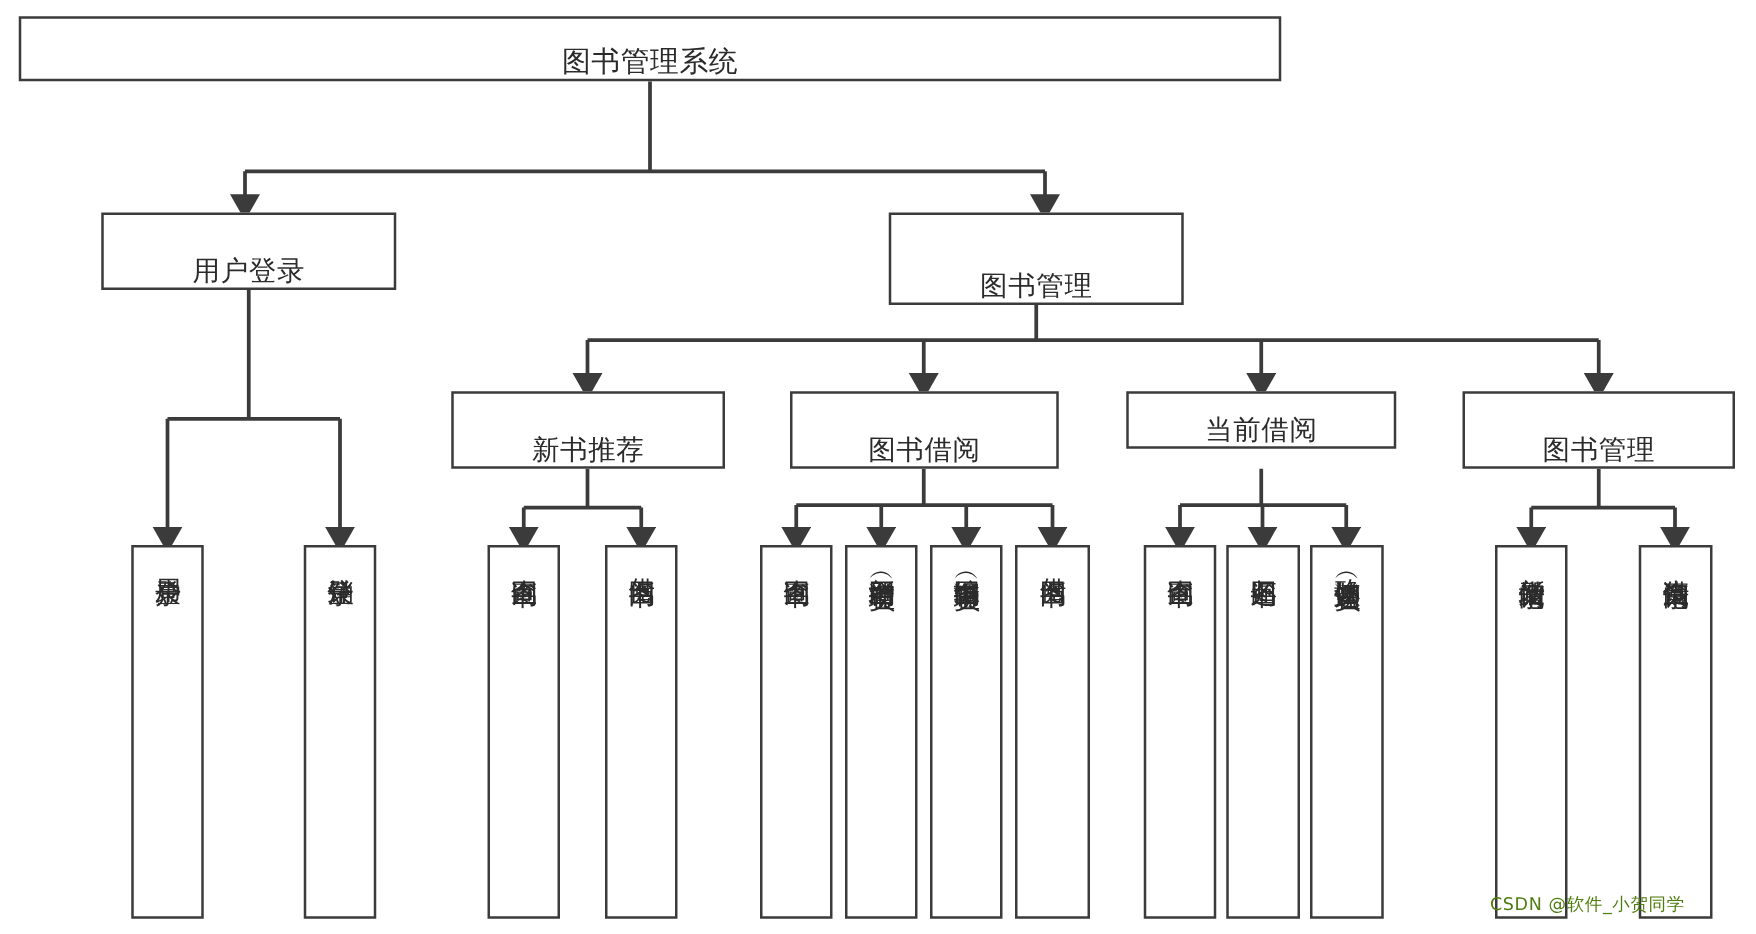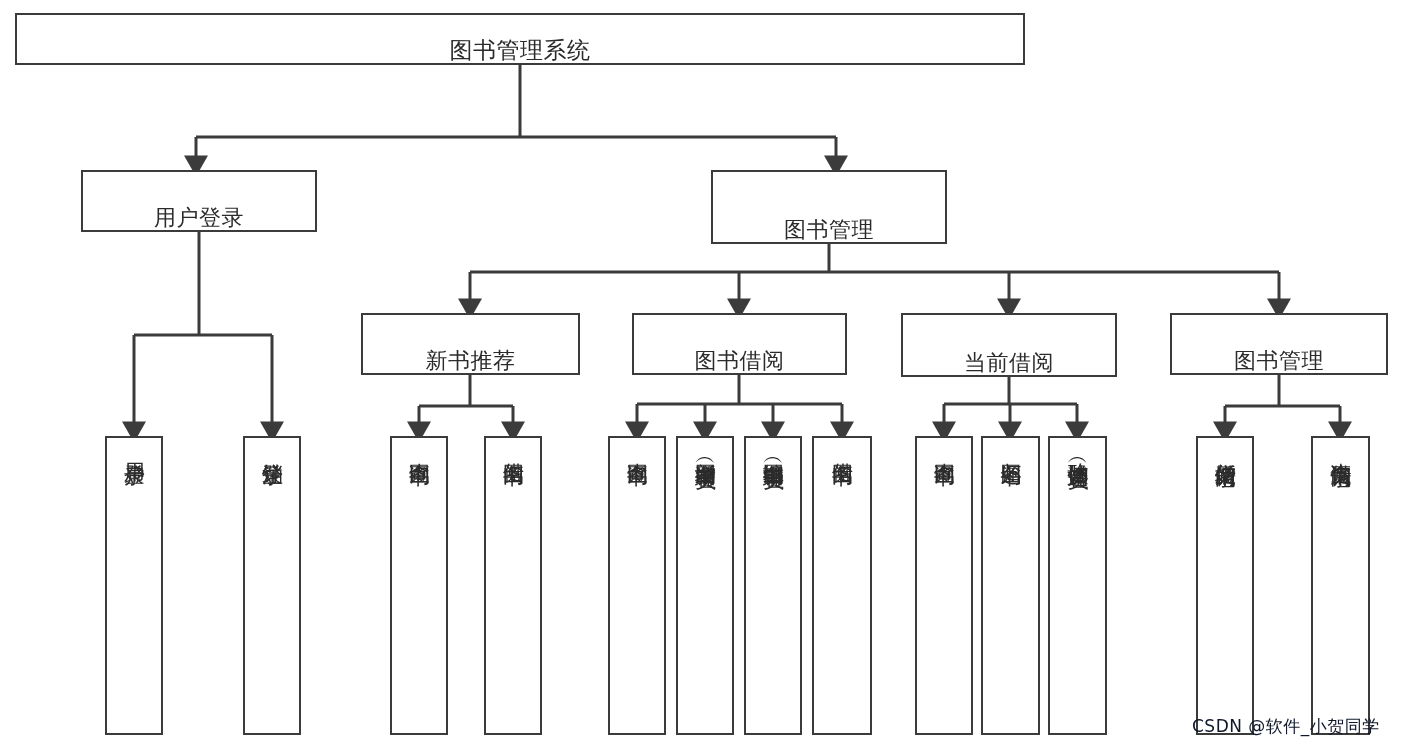--- a/index.html
+++ b/index.html
@@ -64,22 +64,22 @@
     writing-mode: vertical-rl;
     text-orientation: upright;
     font-size: 21px;
     line-height: 1.28;
     letter-spacing: 1px;
     max-height: 285px;
     white-space: nowrap;
   }
   .watermark {
     position: absolute;
-    color: #0f172a;
-    font-size: 17px;
+    color: #4d7c0f;
+    font-size: 14px;
     letter-spacing: 0.5px;
     white-space: nowrap;
     z-index: 5;
     user-select: none;
   }
 </style>
 </head>
 <body>
 
 <div id="canvas">
@@ -149,21 +149,21 @@
   </div>
 
   <div class="node h3" style="left:632px; top:313px; width:215px; height:62px;">
     <span class="node-label">图书借阅</span>
   </div>
 
   <div class="node h3" style="left:361px; top:313px; width:219px; height:62px;">
     <span class="node-label">新书推荐</span>
   </div>
 
-  <div class="node h3" style="left:901px; top:313px; width:216px; height:64px;">
+  <div class="node h3" style="left:901px; top:313px; width:216px; height:46px;">
     <span class="node-label">当前借阅</span>
   </div>
 
   <div class="node h3" style="left:1170px; top:313px; width:218px; height:62px;">
     <span class="node-label">图书管理</span>
   </div>
 
   <div class="node leaf" style="left:105px; top:436px; width:58px; height:299px;">
     <span class="node-label">用户登录</span>
   </div>

